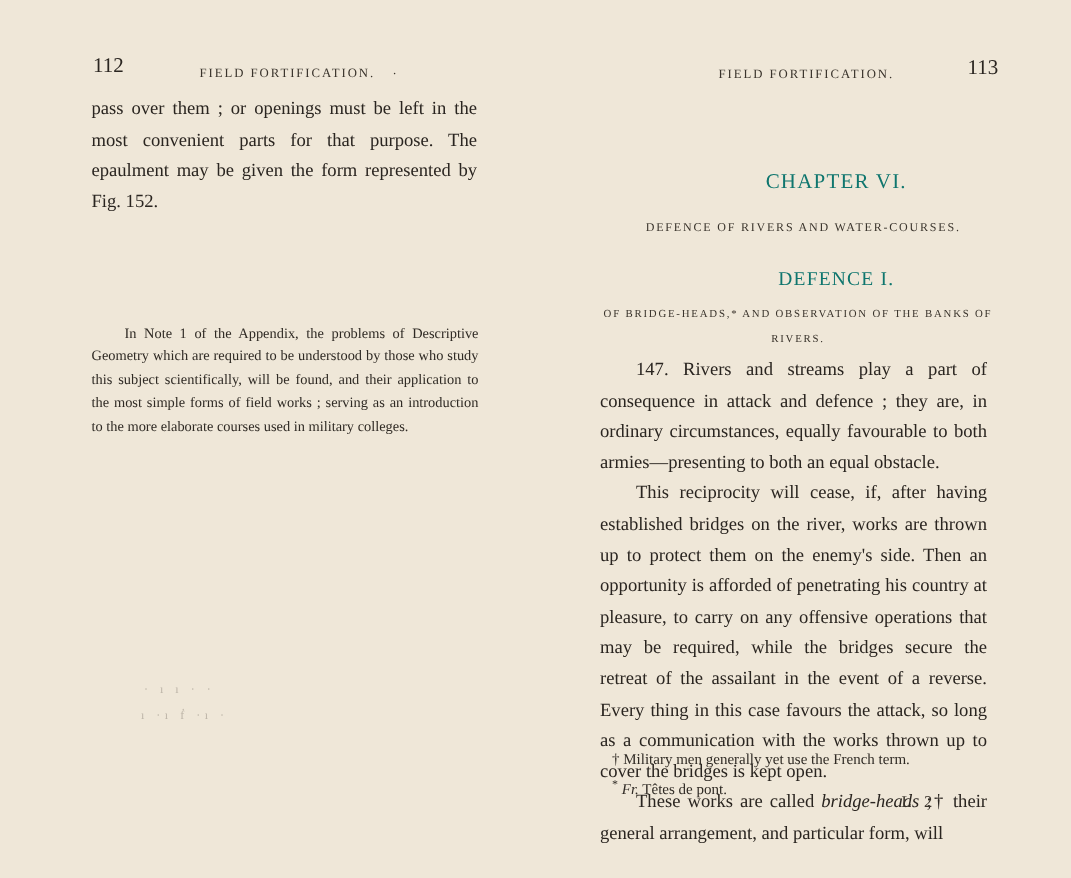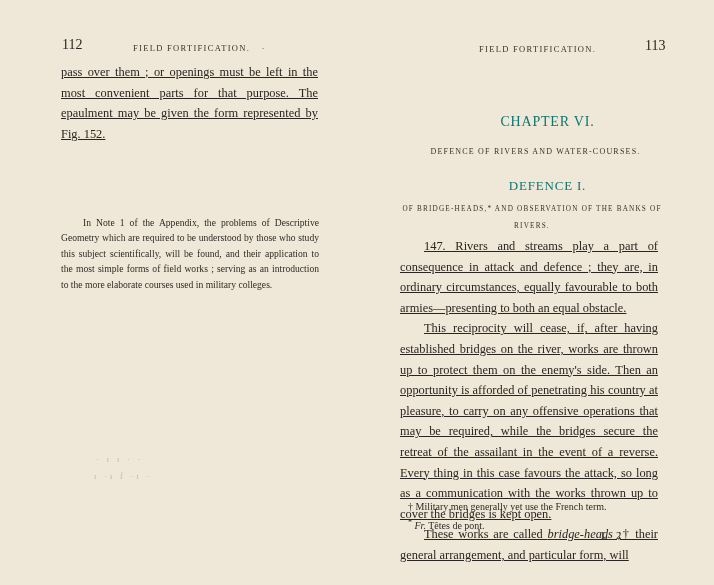--- a/index.html
+++ b/index.html
@@ -3,30 +3,30 @@
   <meta charset="utf-8">
   <style>
     html, body { margin: 0; padding: 0; }
     body {
       width: 714px; height: 585px; overflow: hidden;
       background: #efe7d8;
       font-family: "Liberation Serif", "DejaVu Serif", serif;
       color: #2a2520;
       position: relative;
     }
-    .page { position: absolute; top: 0; height: 585px; }
+    .page { position: absolute; top: 0; height: 585px; padding-left: 20px; }
     .page-left { left: 0; width: 357px; }
     .page-right { left: 357px; width: 357px; }
 
     .running-head { position: absolute; top: 38px; font-size: 13.5px; }
     .folio { font-size: 14px; color: #2a2520; }
     .rh-title { font-size: 8.5px; letter-spacing: 1.3px; text-transform: uppercase; color: #3a342c; }
 
     .body-text { position: absolute; font-size: 12.4px; line-height: 20.6px; text-align: justify; text-align-last: left; }
-    .body-text p { margin: 0; text-decoration: underline; }
+    .body-text p { margin: 0; }
     .indent { text-indent: 24px; }
     .note-text { position: absolute; font-size: 9.6px; line-height: 15.4px; text-align: justify; color: #2f2a24; }
     .note-text p { margin: 0; text-indent: 22px; }
 
     .chapter { position: absolute; left: 12px; width: 100%; text-align: center; font-size: 14px; letter-spacing: 0.8px; color: #0f766e; }
     .subhead { position: absolute; text-align: center; font-size: 8px; letter-spacing: 1.2px; text-transform: uppercase; color: #3a342c; line-height: 17px; }
     .footnotes { position: absolute; font-size: 10px; line-height: 16px; color: #2f2a24; }
     .footnotes p { margin: 0; }
     .signature { position: absolute; font-size: 11px; letter-spacing: 3px; color: #3a342c; }
     .specks { position: absolute; color: #bdb5a8; font-size: 8px; letter-spacing: 3px; margin-left: 28px; }

